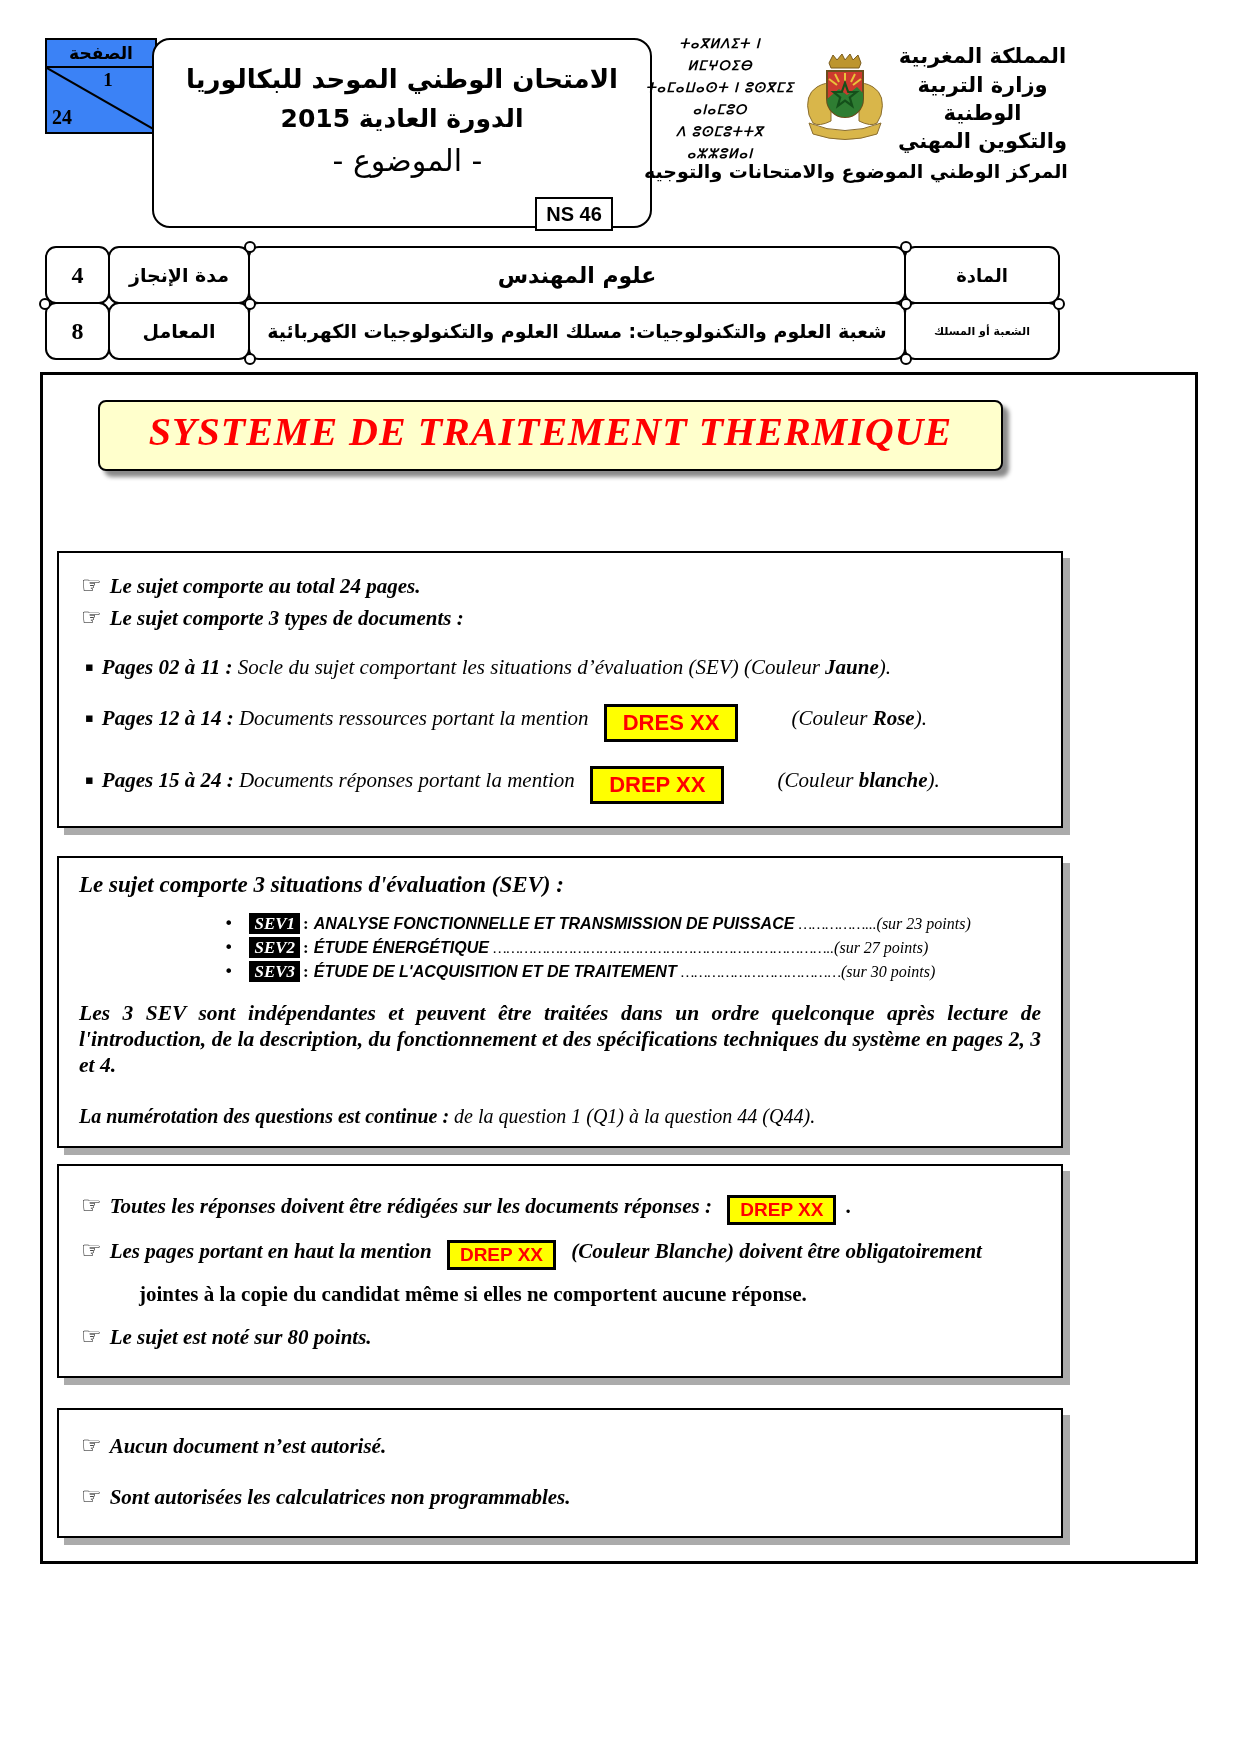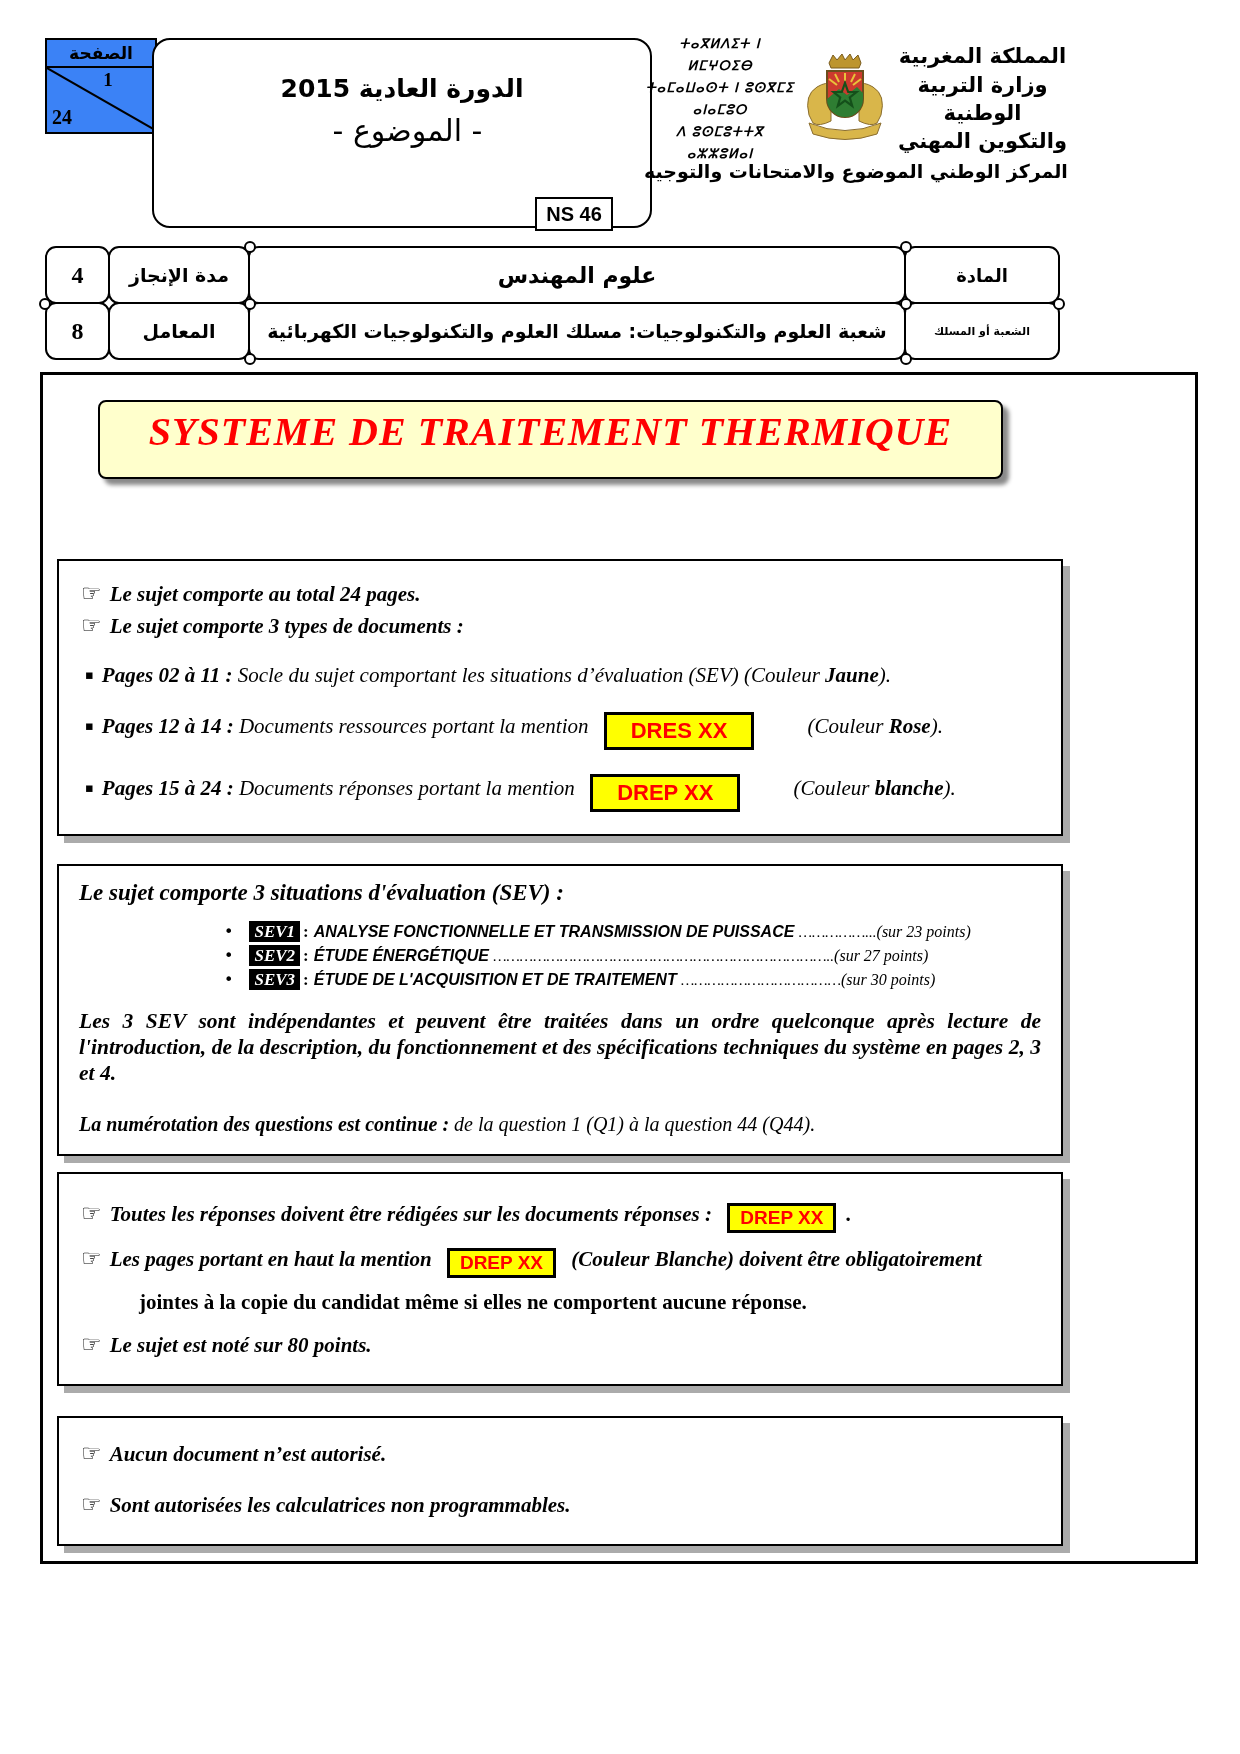--- a/index.html
+++ b/index.html
@@ -60,41 +60,41 @@
   .junction { position:absolute; width:12px; height:12px; background:#fff;
     border:2px solid #000; border-radius:50%; transform:translate(-50%,-50%); z-index:4; }
 
   
   .main-box { position:absolute; left:40px; top:372px; width:1158px; height:1192px;
     border:3px solid #000; background:#fff; }
 
   .title-banner { width:905px; margin:25px 0 0 55px; background:#FFFFCC;
     border:2px solid #000; border-radius:8px; box-shadow:6px 6px 4px #8a8a8a;
     color:#FF0000; font-weight:bold; font-style:italic; font-size:40px;
-    text-align:center; padding:6px 0 22px; letter-spacing:1px; }
+    text-align:center; padding:6px 0 14px; letter-spacing:1px; }
 
   .box { width:1006px; margin-left:14px; border:2px solid #000;
     box-shadow:7px 7px 0 #ababab; background:#fff; }
   .intro-box  { margin-top:80px; padding:14px 22px 22px; }
   .sev-box    { margin-top:28px; padding:14px 20px 18px; }
   .answers-box{ margin-top:16px; padding:14px 22px 14px; }
   .rules-box  { margin-top:30px; padding:12px 22px 16px; }
 
   .hand { font-family:"DejaVu Sans", sans-serif; font-style:normal;
     font-size:23px; margin-right:8px; }
   .hand-line { font-weight:bold; font-style:italic; font-size:21px; margin:5px 0; }
 
   .doc-item { font-style:italic; font-size:21px; margin:24px 0 0 4px; }
   .sq { font-style:normal; font-size:13px; margin-right:8px; vertical-align:3px;
     font-family:"DejaVu Sans", sans-serif; }
   .lead, .colorw { font-weight:bold; }
 
   .badge { display:inline-block; background:#FFFF00; border:3px solid #000;
     color:#FF0000; font-family:"Liberation Sans", sans-serif; font-style:normal;
-    font-weight:bold; font-size:22px; padding:3px 24px; margin:0 10px;
+    font-weight:bold; font-size:22px; padding:3px 16px; margin:0 10px;
     vertical-align:-5px; }
   .badge-wide { margin-right:48px; }
   .badge-sm { font-size:19px; padding:1px 10px; border-width:3px; vertical-align:-3px; }
 
   .sev-heading { font-weight:bold; font-style:italic; font-size:23px; }
   .sev-list { list-style:none; margin:16px 0 0 145px; }
   .sev-item { margin:4px 0; font-size:17px; }
   .dot { font-family:"DejaVu Sans", sans-serif; font-size:16px; margin-right:16px; }
   .sev-tag { background:#000; color:#fff; font-weight:bold; font-style:italic;
     font-size:17px; padding:1px 5px; }
@@ -126,20 +126,21 @@
     <div class="page-box-body">
       <svg width="108" height="62">
         <line x1="0" y1="0" x2="108" y2="62" stroke="#000" stroke-width="2"></line>
       </svg>
       <span class="pg-cur">1</span>
       <span class="pg-tot">24</span>
     </div>
   </div>
 
   <div class="center-box">
+    <div class="exam-title" dir="rtl">الامتحان الوطني الموحد للبكالوريا</div>
     <div class="exam-session" dir="rtl">الدورة العادية 2015</div>
     <div class="exam-subject" dir="rtl">- الموضوع -</div>
   </div>
   <div class="ns-badge">NS 46</div>
 
   <div class="brand">
     <div class="tifinagh">
       <div>ⵜⴰⴳⵍⴷⵉⵜ ⵏ ⵍⵎⵖⵔⵉⴱ</div>
       <div>ⵜⴰⵎⴰⵡⴰⵙⵜ ⵏ ⵓⵙⴳⵎⵉ ⴰⵏⴰⵎⵓⵔ</div>
       <div>ⴷ ⵓⵙⵎⵓⵜⵜⴳ ⴰⵣⵣⵓⵍⴰⵏ</div>

